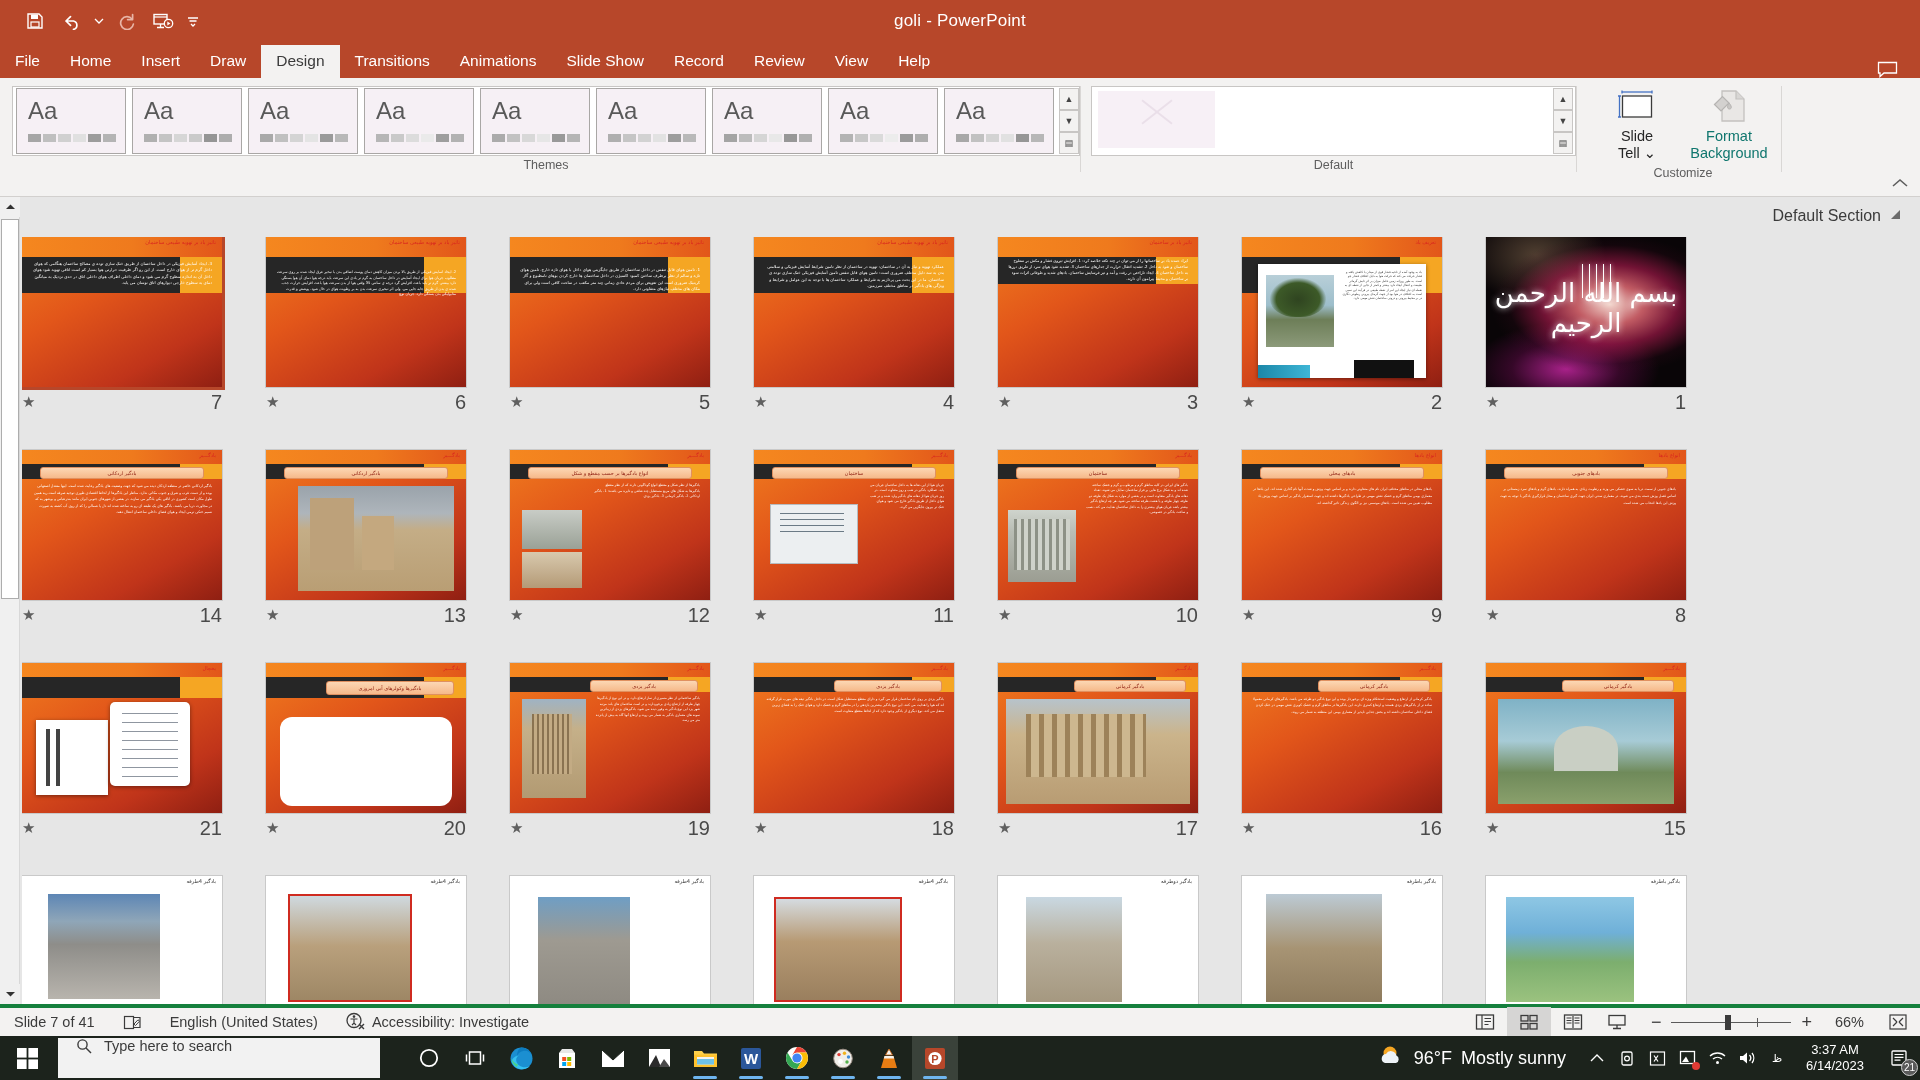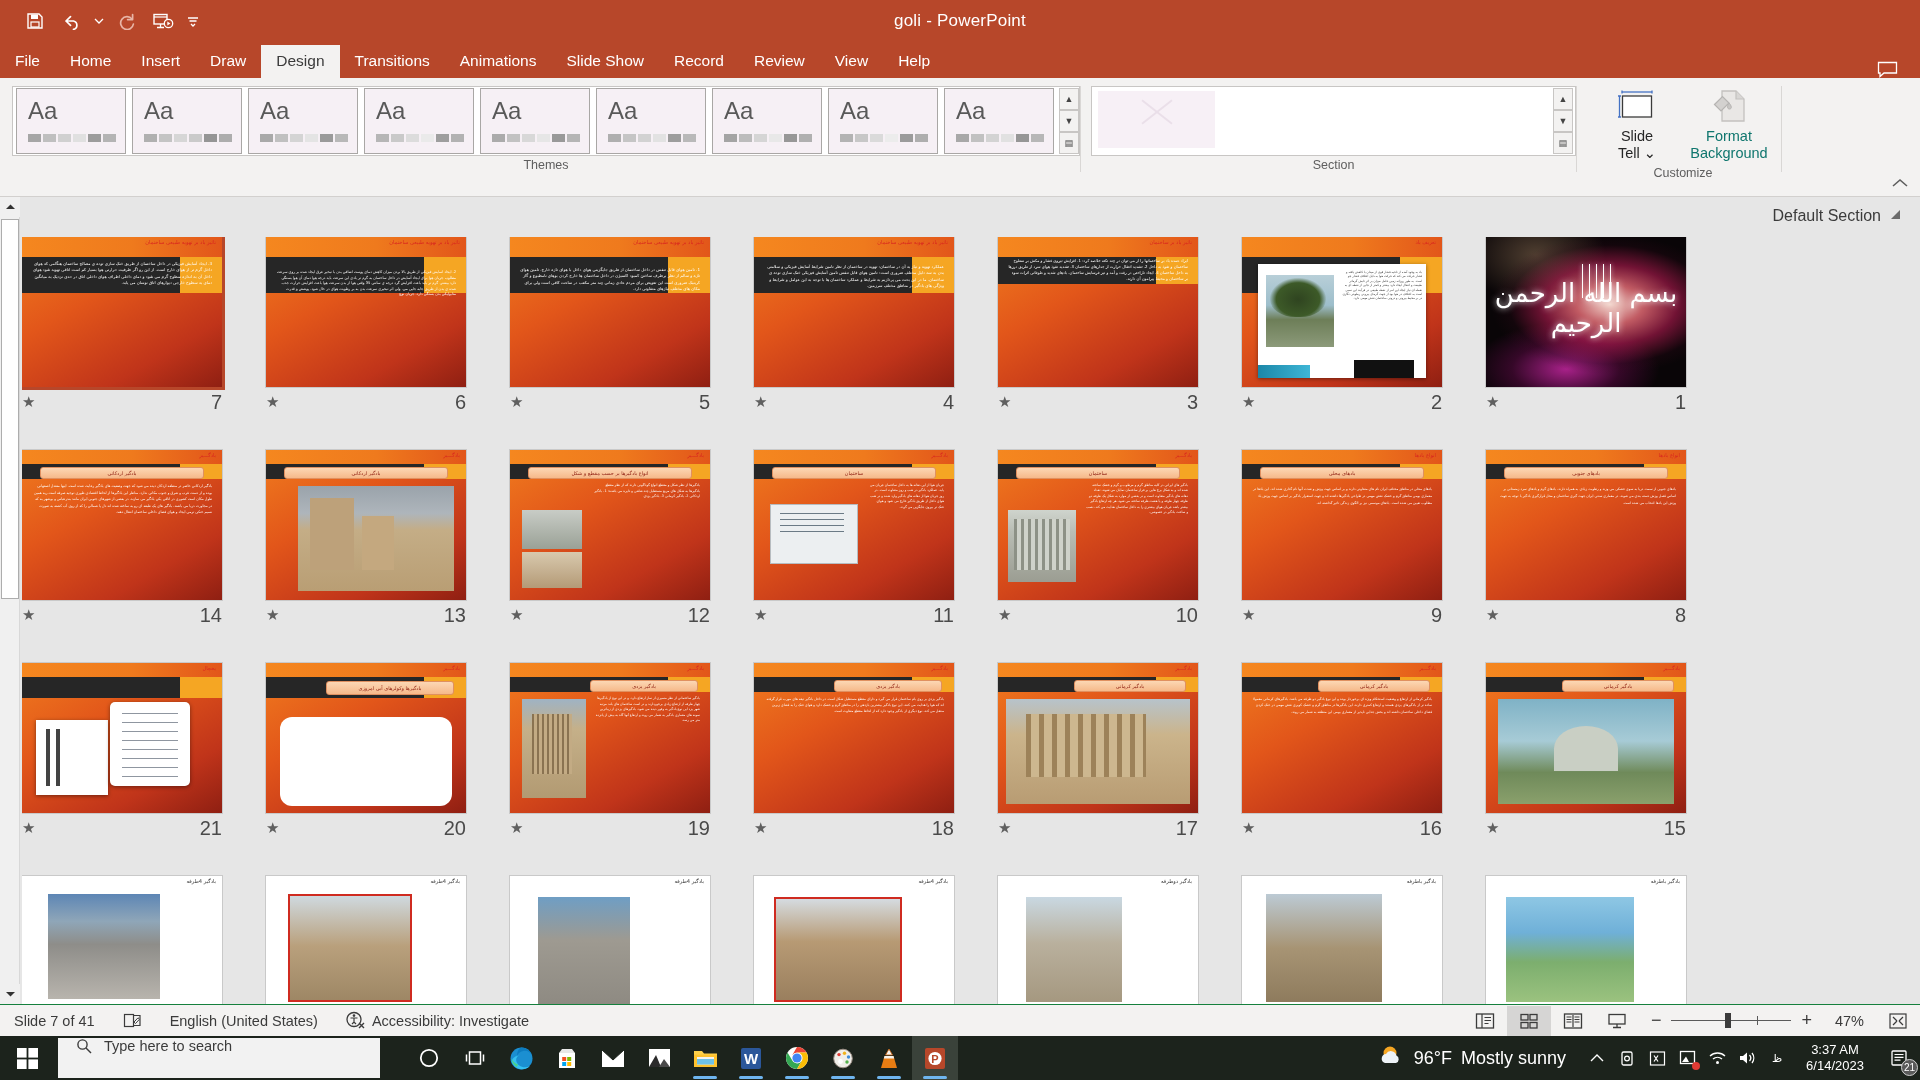--- a/index.html
+++ b/index.html
@@ -221,21 +221,21 @@
   }
   .sl-doc {
     position:absolute; background:#fff; box-shadow:0 1px 4px rgba(0,0,0,.45);
   }
   .sl-lines { position:absolute; direction:rtl; font-size:3px; line-height:4.4px;
               color:#333; overflow:hidden; font-family:"DejaVu Sans", sans-serif; }
 
   
   #statusbar {
     position:absolute; left:0; top:1004px; width:1920px; height:32px;
-    background:#f3f2f1; border-top:1px solid #15803d;
+    background:#f3f2f1; border-top:4px solid #15803d;
     display:flex; align-items:center; font-size:14.5px; color:#3b3b3b;
   }
   .sb-item { display:flex; align-items:center; gap:7px; padding:0 14px; cursor:default; white-space:nowrap; }
   #sb-right { margin-left:auto; display:flex; align-items:center; }
   .viewbtn {
     width:44px; height:30px; display:flex; align-items:center; justify-content:center; cursor:default;
   }
   .viewbtn.active { background:#d6d5d4; }
   #zoomwrap { display:flex; align-items:center; gap:10px; padding:0 12px; }
   #zoomtrack { width:120px; height:1px; background:#5a5a5a; position:relative; }
@@ -461,21 +461,21 @@
     <div class="variants-box">
       <div class="variant-area">
         <div class="variant-thumb"></div>
       </div>
       <div class="gal-scroll" style="margin:1px 2px 0 0">
         <div>▲</div>
         <div>▼</div>
         <div>▤</div>
       </div>
     </div>
-    <div class="rgroup-label">Section</div>
+    <div class="rgroup-label">Default</div>
   </div>
 
   <div class="grpdiv"></div>
 
   <div class="rgroup" id="customize-group">
     <div class="cust-row">
       <div class="cust-btn">
         <div class="cust-icon">
           <svg width="46" height="36" viewBox="0 0 46 36">
               <path d="M8 4 H38" stroke="#4472c4" stroke-width="1.3"></path>
@@ -1021,21 +1021,21 @@
           <path d="M10 12 v3.5M6 15.5h8" stroke="#3b3b3b" stroke-width="1.3"></path>
         </svg>
     </div>
     <div id="zoomwrap">
       <span style="font-size:18px;cursor:default">−</span>
       <div id="zoomtrack">
         <div id="zoomthumb"></div>
         <div id="zoommid"></div>
       </div>
       <span style="font-size:18px;cursor:default">+</span>
-      <span id="zoomlabel">47%</span>
+      <span id="zoomlabel">66%</span>
     </div>
     <div class="viewbtn">
       <svg width="20" height="18" viewBox="0 0 20 18">
           <rect x="2" y="2" width="16" height="14" fill="none" stroke="#3b3b3b" stroke-width="1.2"></rect>
           <path d="M5 5 L9 9 M5 13 L9 9 M15 5 L11 9 M15 13 L11 9" stroke="#3b3b3b" stroke-width="1.2"></path>
         </svg>
     </div>
   </div>
 </div>
 

